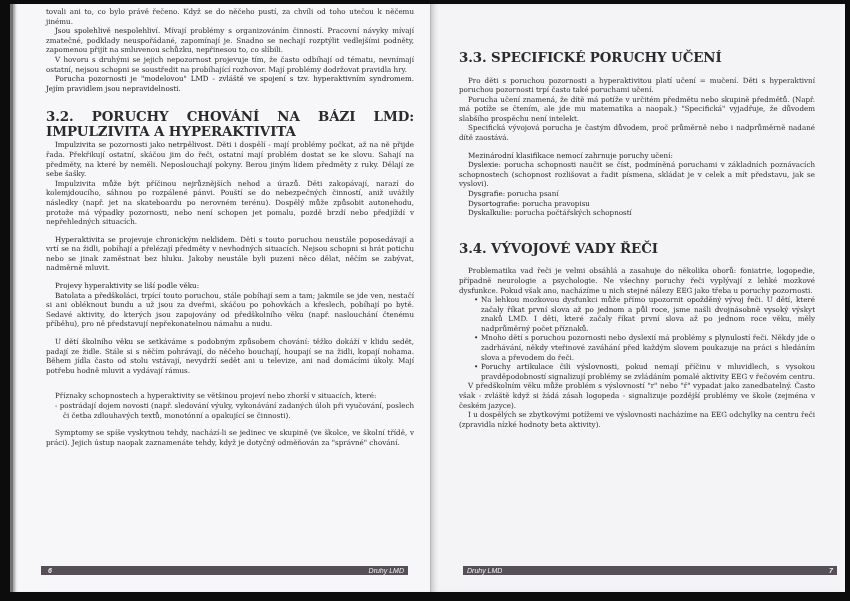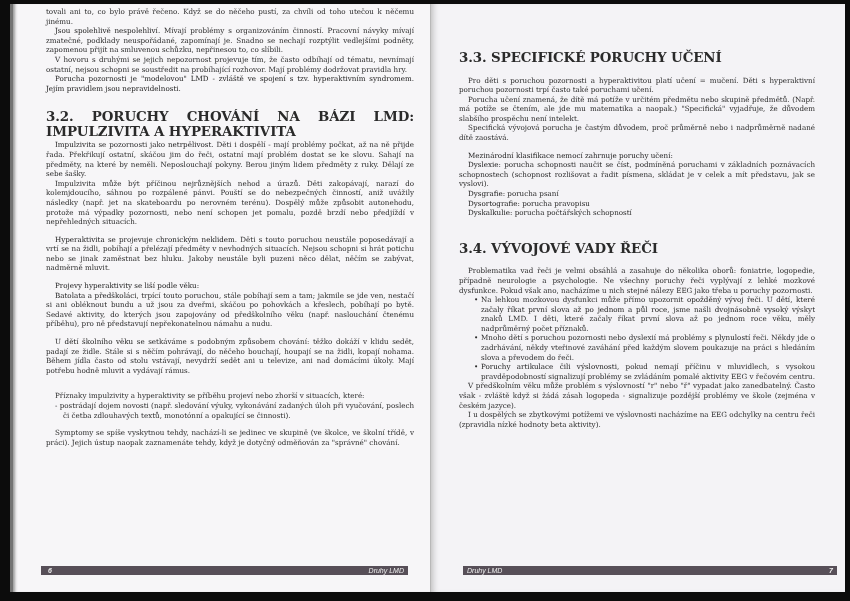--- a/index.html
+++ b/index.html
@@ -49,21 +49,21 @@
     <p class="ind">Impulzivita může být příčinou nejrůznějších nehod a úrazů. Děti zakopávají, narazí do kolemjdoucího, sáhnou po rozpálené pánvi. Pouští se do nebezpečných činností, aniž uvážily následky (např. jet na skateboardu po nerovném terénu). Dospělý může způsobit autonehodu, protože má výpadky pozornosti, nebo není schopen jet pomalu, pozdě brzdí nebo předjíždí v nepřehledných situacích.</p>
     <div class="gap"></div>
     <p class="ind"><b>Hyperaktivita</b><span> se projevuje </span><b>chronickým neklidem</b><span>. Děti s touto poruchou neustále poposedávají a vrtí se na židli, pobíhají a přelézají předměty v nevhodných situacích. Nejsou schopni si hrát potichu nebo se jinak zaměstnat bez hluku. Jakoby neustále byli puzeni něco dělat, něčím se zabývat, nadměrně mluvit.</span></p>
     <div class="gap"></div>
     <p class="ind"><b>Projevy hyperaktivity se liší podle věku:</b></p>
     <p class="ind"><b>Batolata a předškoláci</b><span>, trpící touto poruchou, stále pobíhají sem a tam; jakmile se jde ven, nestačí si ani obléknout bundu a už jsou za dveřmi, skáčou po pohovkách a křeslech, pobíhají po bytě. Sedavé aktivity, do kterých jsou zapojovány od předškolního věku (např. naslouchání čtenému příběhu), pro ně představují nepřekonatelnou námahu a nudu.</span></p>
     <div class="gap"></div>
     <p class="ind"><span>U </span><b>dětí školního věku</b><span> se setkáváme s podobným způsobem chování: těžko dokáží v klidu sedět, padají ze židle. Stále si s něčím pohrávají, do něčeho bouchají, houpají se na židli, kopají nohama. Během jídla často od stolu vstávají, nevydrží sedět ani u televize, ani nad domácími úkoly. Mají potřebu hodně mluvit a vydávají rámus.</span></p>
     <div class="gap"></div>
     <div class="gap"></div>
-    <p class="ind">Příznaky impulzivity a hyperaktivity se příběhu projeví nebo zhorší v situacích, které:</p>
+    <p class="ind">Příznaky schopnostech a hyperaktivity se většinou projeví nebo zhorší v situacích, které:</p>
     <div class="list2">
       <p class="dash">- postrádají dojem novosti (např. sledování výuky, vykonávání zadaných úloh při vyučování, poslech či četba zdlouhavých textů, monotónní a opakující se činnosti).</p>
     </div>
     <div class="gap"></div>
     <p class="ind">Symptomy se spíše vyskytnou tehdy, nachází-li se jedinec ve skupině (ve školce, ve školní třídě, v práci). Jejich ústup naopak zaznamenáte tehdy, když je dotyčný odměňován za "správné" chování.</p>
   </div>
   <div class="footer">
     <span class="pn">6</span>
     <span class="ft">Druhy LMD</span>
   </div>

